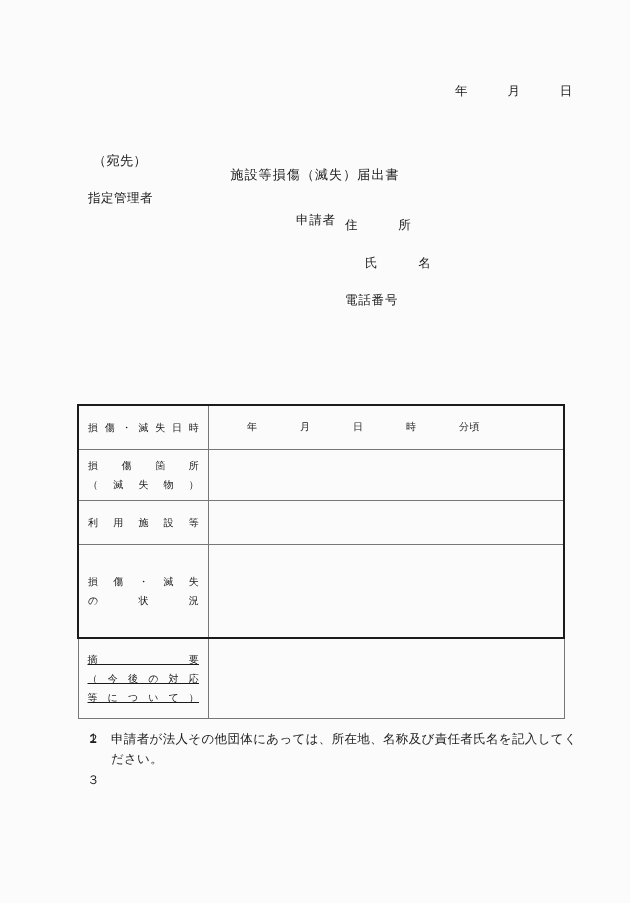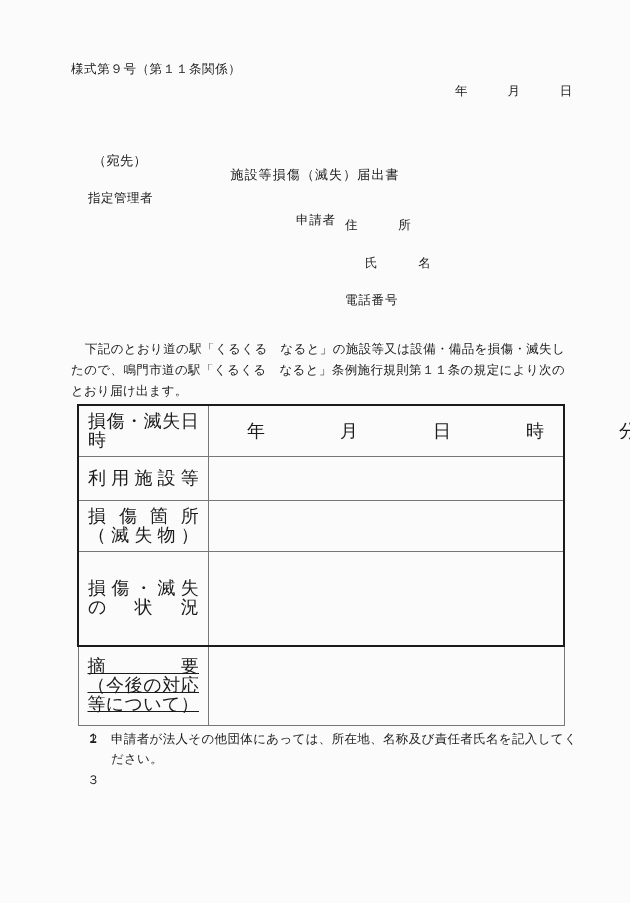--- a/index.html
+++ b/index.html
@@ -106,21 +106,21 @@
     left: 77px;
     top: 404px;
     width: 488px;
     border-collapse: collapse;
     table-layout: fixed;
   }
   .form-table td {
     border: 1px solid #777;
     padding: 0;
     vertical-align: middle;
-    font-size: 18px;
+    font-size: 10px;
   }
   .form-table td.label {
     width: 111px;
     padding: 6px 9px;
   }
   .form-table td.value {
     padding: 6px 10px;
   }
 
   
@@ -178,65 +178,63 @@
     position: absolute;
     left: 10px;
     top: 0;
   }
 </style>
 </head>
 <body>
 
 <div class="page">
 
-  <div class="form-no">様式第９号（第１１条関係）</div>
 
   <div class="header-date">年　　　月　　　日</div>
 
   <div class="doc-title">施設等損傷（滅失）届出書</div>
 
   <div class="addressee-label">（宛先）</div>
   <div class="addressee-name">指定管理者</div>
 
   <div class="applicant-prefix">申請者</div>
   <div class="applicant-field f1">住　　　所</div>
   <div class="applicant-field f2">氏　　　名</div>
   <div class="applicant-field f3">電話番号</div>
 
-  <div class="body-para">下記のとおり道の駅「くるくる　なると」の施設等又は設備・備品を損傷・滅失したので、鳴門市道の駅「くるくる　なると」条例施行規則第１１条の規定により次のとおり届け出ます。</div>
 
   <table class="form-table">
     <tbody>
       <tr class="bold-row first r-h1">
         <td class="label">
           <span class="label-lines">
             <span class="ln">損傷・滅失日時</span>
           </span>
         </td>
         <td class="value">
           <span class="date-slots">年　　　　月　　　　日　　　　時　　　　分頃</span>
         </td>
       </tr>
 
-      <tr class="bold-row r-h2">
-        <td class="label">
-          <span class="label-lines">
-            <span class="ln">利用施設等</span>
-          </span>
-        </td>
-        <td class="value">
-          <span></span>
-        </td>
-      </tr>
-
       <tr class="bold-row r-h3">
         <td class="label">
           <span class="label-lines">
             <span class="ln">損傷箇所</span>
             <span class="ln">（滅失物）</span>
+          </span>
+        </td>
+        <td class="value">
+          <span></span>
+        </td>
+      </tr>
+
+      <tr class="bold-row r-h2">
+        <td class="label">
+          <span class="label-lines">
+            <span class="ln">利用施設等</span>
           </span>
         </td>
         <td class="value">
           <span></span>
         </td>
       </tr>
 
       <tr class="bold-row last r-h4">
         <td class="label">
           <span class="label-lines">

